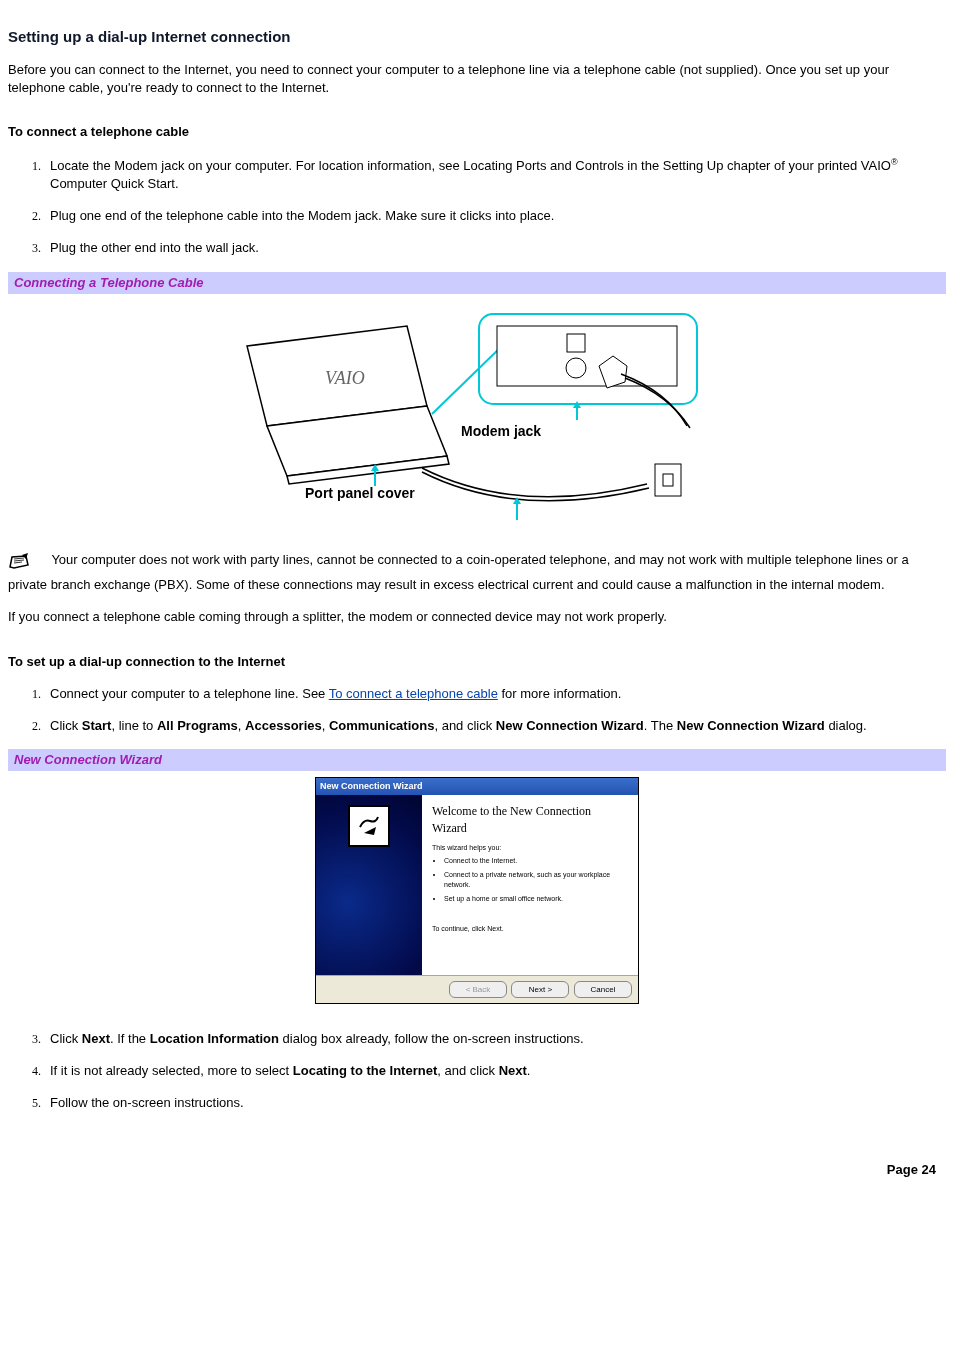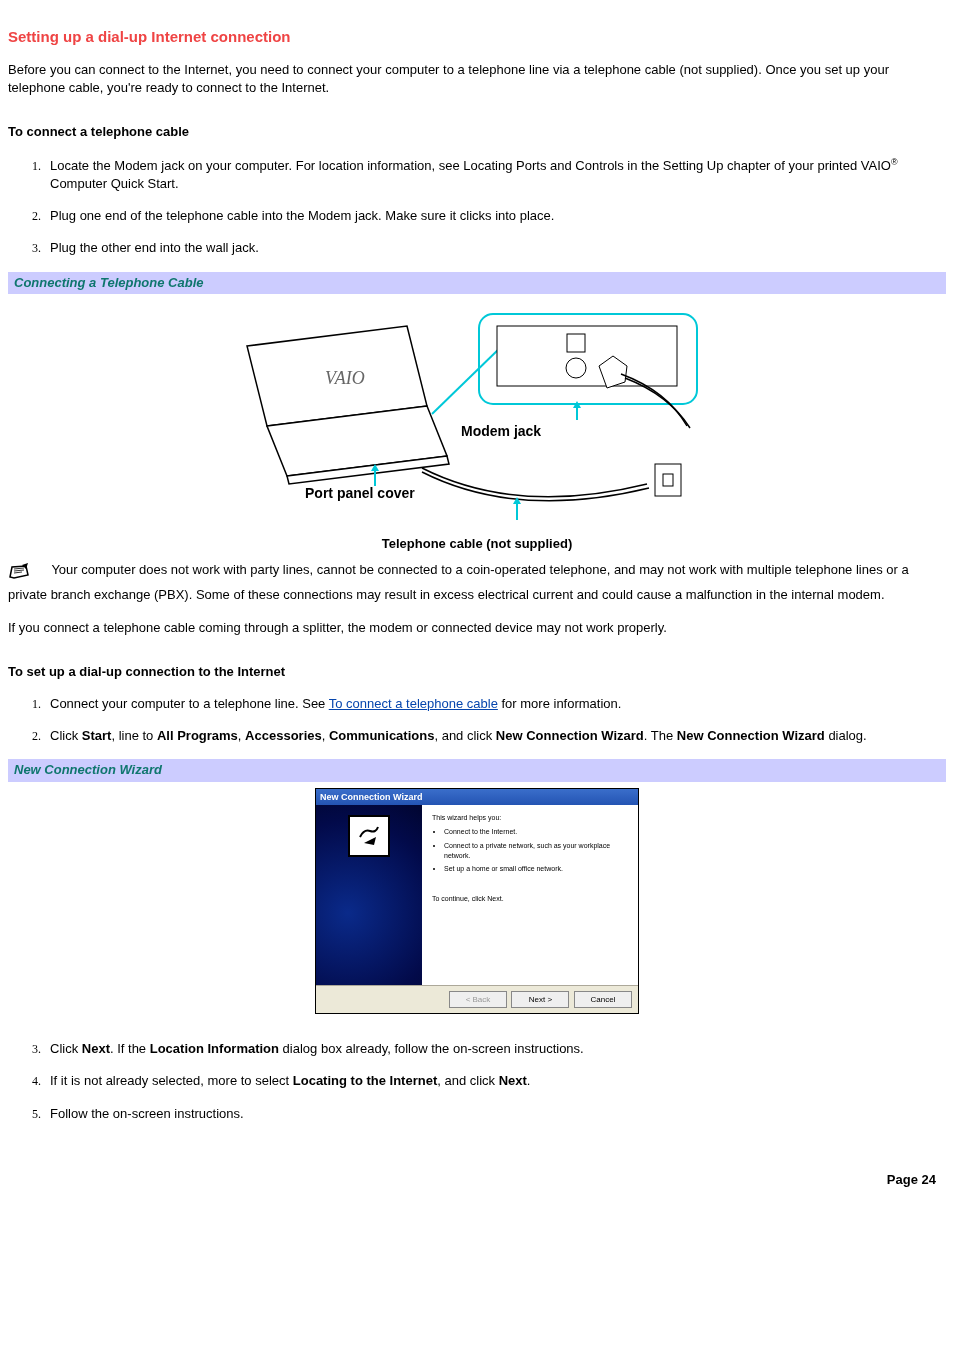--- a/index.html
+++ b/index.html
@@ -6,21 +6,21 @@
     font-family: Verdana, Geneva, sans-serif;
     font-size: 13px;
     color: #000;
     margin: 0;
     padding: 8px;
     width: 954px;
     box-sizing: border-box;
     line-height: 1.4;
   }
   .heading {
-    color: #ef4444;
+    color: #0f172a;
     font-weight: bold;
     font-size: 15px;
     margin-top: 18px;
     margin-bottom: 14px;
   }
   .para {
     margin-bottom: 14px;
   }
   .subheading {
     font-weight: bold;
@@ -36,29 +36,29 @@
     margin-bottom: 14px;
     font-family: Verdana, Geneva, sans-serif;
     margin-top: 8px;
   }
   ol.steps li::marker {
     font-family: Georgia, 'Times New Roman', serif;
     font-size: 12px;
   }
   .band {
     background: #ccccff;
-    color: #0f766e;
+    color: #a21caf;
     font-style: italic;
     font-weight: bold;
     padding: 2px 6px;
     margin: 0 0 2px 0;
   }
   .figure-center {
     text-align: center;
-    margin: 0 auto 8px auto;
+    margin: 0 auto 20px auto;
   }
   .diagram {
     display: inline-block;
     width: 520px;
     text-align: left;
   }
   .caption {
     text-align: center;
     font-weight: bold;
     font-size: 13px;
@@ -149,21 +149,21 @@
     padding: 5px 6px;
     text-align: right;
   }
   .wbtn {
     display: inline-block;
     width: 56px;
     font-size: 8px;
     padding: 2px 0;
     text-align: center;
     border: 1px solid #888;
-    border-radius: 0;
+    border-radius: 6px;
     background: #efefef;
     margin-left: 2px;
   }
   .wbtn.disabled { color: #999; }
   .page-footer {
     text-align: right;
     font-weight: bold;
     font-size: 13px;
     margin-top: 48px;
     padding-right: 10px;
@@ -221,21 +221,20 @@
       <polygon points="356,112 364,112 360,105" fill="#00c8d8"></polygon>
 
       <path d="M205 172 Q 300 220 430 188" stroke="#000" fill="none" stroke-width="1.5"></path>
       <path d="M205 176 Q 300 224 432 192" stroke="#000" fill="none" stroke-width="1.5"></path>
       <rect x="438" y="168" width="26" height="32" fill="#fff" stroke="#000"></rect>
       <rect x="446" y="178" width="10" height="12" fill="#fff" stroke="#000"></rect>
 
       <line x1="300" y1="204" x2="300" y2="224" stroke="#00c8d8" stroke-width="2"></line>
       <polygon points="296,208 304,208 300,201" fill="#00c8d8"></polygon>
     </svg>
-    <div class="caption">Telephone cable (not supplied)</div>
   </div>
 </div>
 
 <div class="para">
   <span class="note-icon">
     <svg width="22" height="18" viewBox="0 0 22 18">
         <path d="M2 14 L4 4 L18 3 L20 12 L6 15 Z" fill="none" stroke="#000" stroke-width="1.5"></path>
         <path d="M6 6 L16 5 M6 8 L16 7 M6 10 L14 9" stroke="#000" stroke-width="0.8"></path>
         <path d="M14 2 L20 0 L18 6" fill="#000"></path>
       </svg>
@@ -263,20 +262,21 @@
   <div class="wizard-body">
     <div class="wizard-side">
       <div class="wizard-side-icon">
         <svg width="26" height="26" viewBox="0 0 26 26">
             <path d="M4 14 Q 8 6 14 8 Q 20 10 22 4" stroke="#000" fill="none" stroke-width="2"></path>
             <path d="M8 20 L20 14 L18 22 Z" fill="#000"></path>
           </svg>
       </div>
     </div>
     <div class="wizard-main">
+      <h4>Welcome to the New Connection Wizard</h4>
       <div class="wline">This wizard helps you:</div>
       <ul>
         <li>Connect to the Internet.</li>
         <li>Connect to a private network, such as your workplace network.</li>
         <li>Set up a home or small office network.</li>
       </ul>
       <div class="wizard-cont">To continue, click Next.</div>
     </div>
   </div>
   <div class="wizard-footer">

